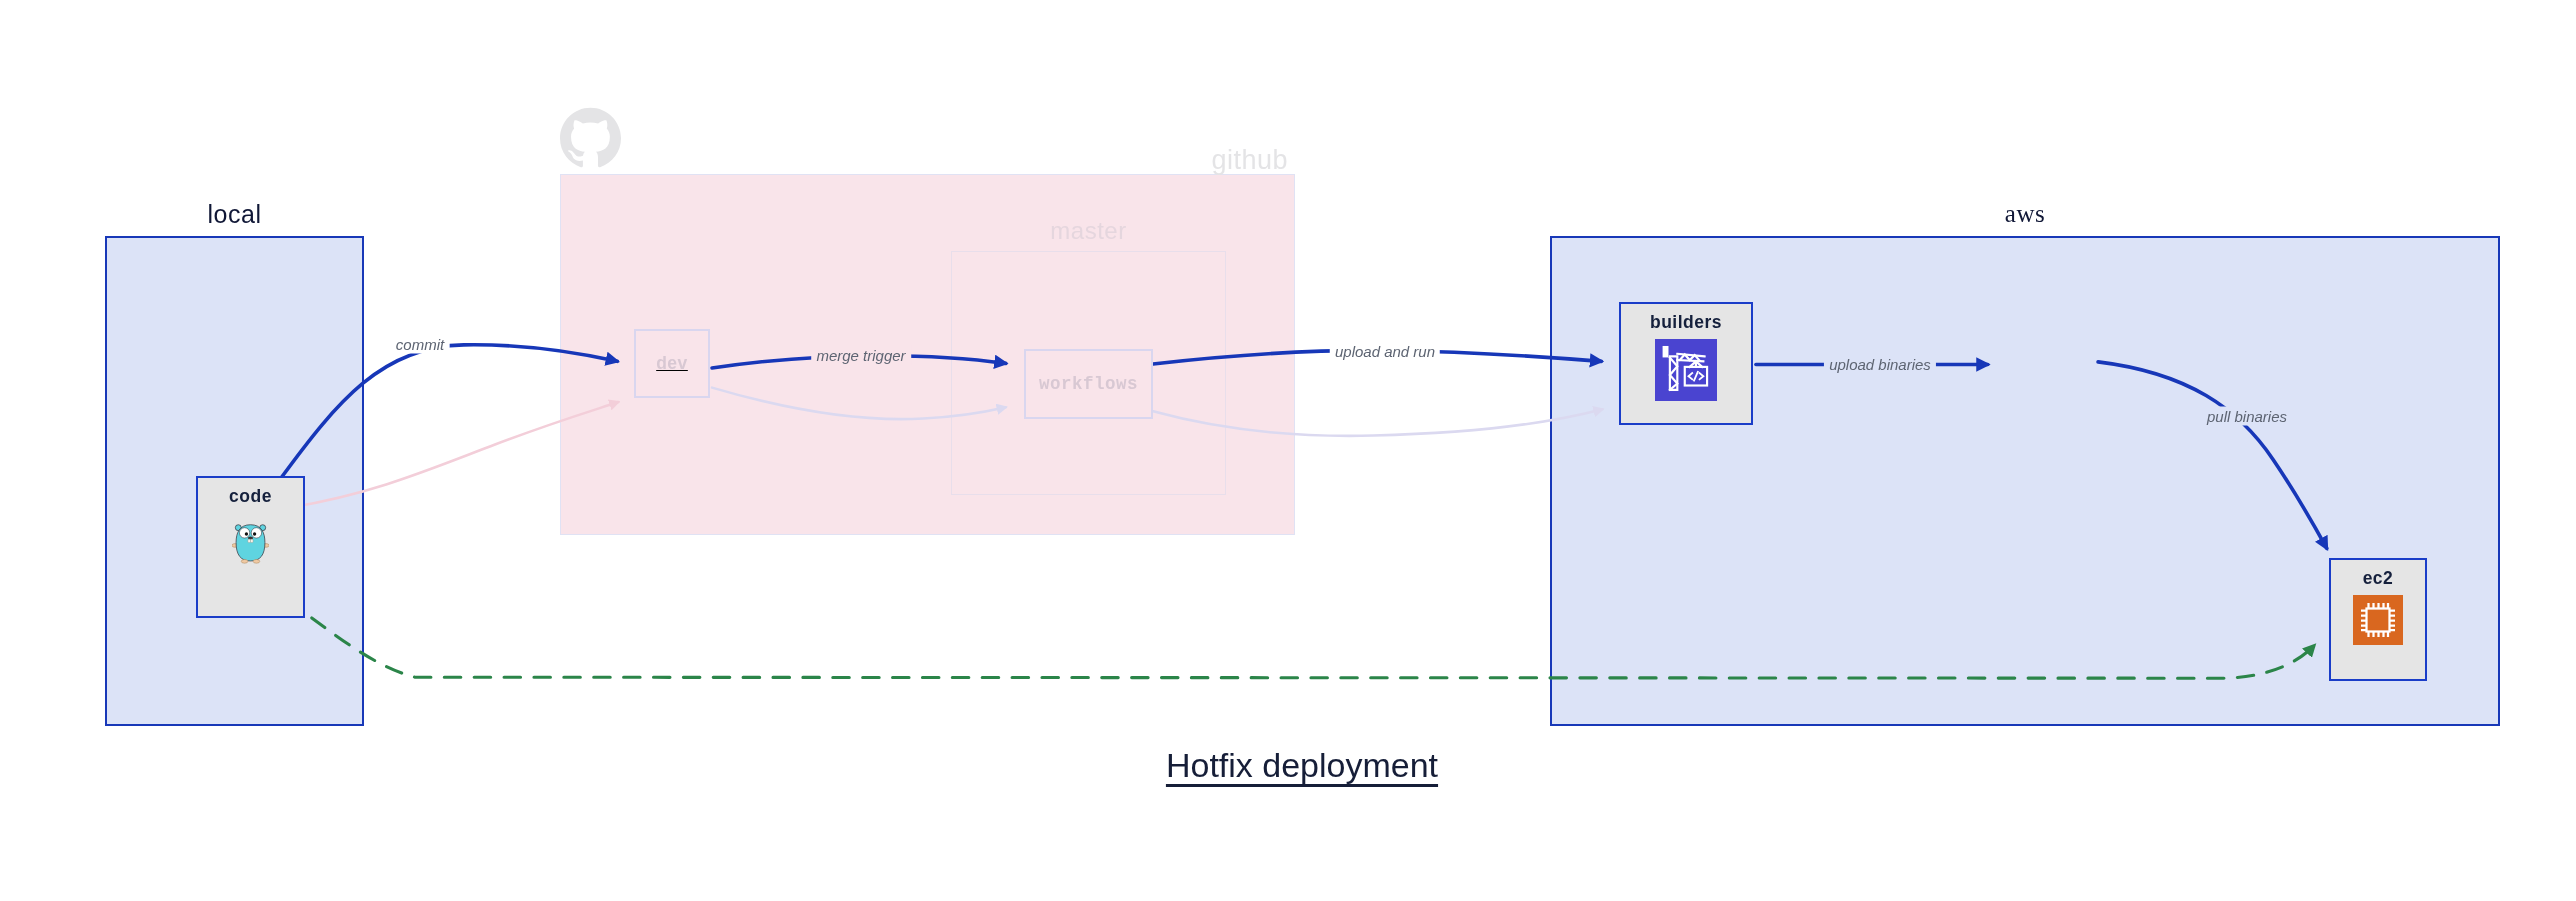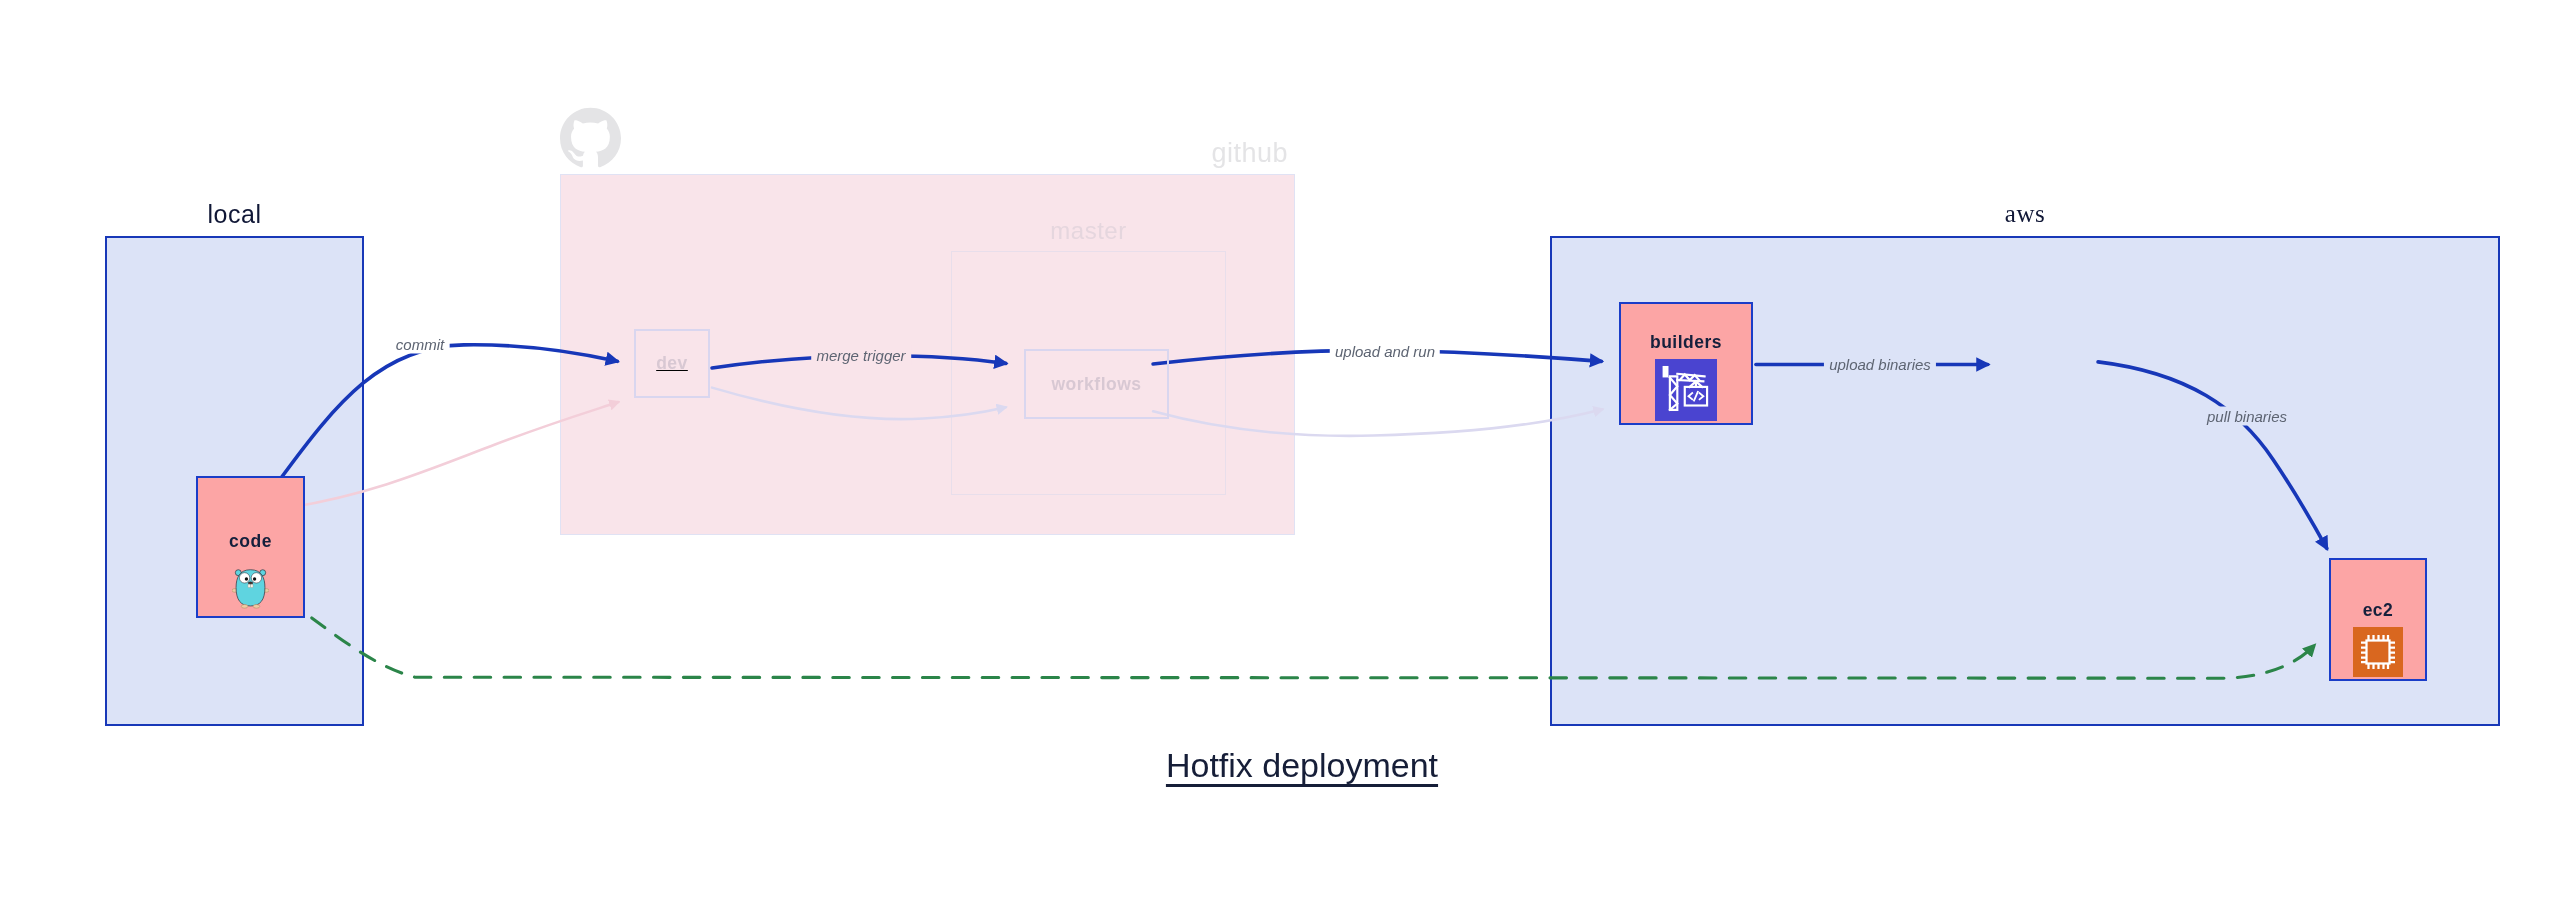--- a/index.html
+++ b/index.html
@@ -10,21 +10,21 @@
   .container-box{position:absolute;box-sizing:border-box;}
   .box-local,.box-aws{background:#dce3f7;border:2.6px solid #1838b8;}
   .box-github{background:#f9e4ea;border:1.5px solid #e0e2f4;}
   .box-master{background:transparent;border:1.5px solid #e8deeb;}
   
   .group-label{position:absolute;text-align:center;font-size:25px;font-weight:500;color:#101736;letter-spacing:0.5px;}
   .group-label.faded-gh{color:#e4e4e6;font-size:27px;text-align:right;}
   .group-label.faded-master{color:#e5d6de;font-size:24px;}
   
   .node{position:absolute;box-sizing:border-box;display:flex;flex-direction:column;align-items:center;}
-  .node-active{background:#fca5a5;border:2.6px solid #1a3dc8;justify-content:flex-end;}
+  .node-active{background:#e5e5e5;border:2.6px solid #1a3dc8;}
   .node-faded{background:transparent;border:2.1px solid #d9d6ef;justify-content:center;}
   .node-label{font-weight:700;font-size:17.5px;color:#15203c;margin-top:8.2px;letter-spacing:0.5px;}
   .node-faded .node-label{color:#d8c8d3;margin-top:0;}
   .node-icon{margin-top:6.2px;}
   
   .edge-label{position:absolute;transform:translate(-50%,-50%);font-style:italic;font-size:15px;
     color:#5d6472;padding:1px 5.2px;white-space:nowrap;}
   
   .page-title{position:absolute;left:0;top:746px;width:100%;text-align:center;font-size:34px;
     color:#161e38;font-weight:500;}
@@ -36,21 +36,21 @@
 
 <div class="stage">
 
   <div class="container-box box-github" style="left:560px;top:174px;width:735px;height:361px;"></div>
   <div class="container-box box-master" style="left:951px;top:251px;width:275px;height:244px;"></div>
   <div class="container-box box-local" style="left:105px;top:236px;width:259px;height:490px;"></div>
   <div class="container-box box-aws" style="left:1550px;top:236px;width:950px;height:490px;"></div>
 
   <div class="group-label" style="left:105px;top:200px;width:259px;">local</div>
   <div class="group-label" style="left:1550px;top:200px;width:950px;font-family:Liberation Serif, serif;">aws</div>
-  <div class="group-label faded-gh" style="left:1082px;top:138px;width:206px;">github</div>
+  <div class="group-label faded-gh" style="left:1082px;top:145px;width:206px;">github</div>
   <div class="group-label faded-master" style="left:951px;top:217px;width:275px;">master</div>
 
   <div class="abs" style="left:560px;top:107px;">
     <svg width="61" height="61" viewBox="0 0 24 24">
       <path fill="#e4e4e6" d="M12 .297c-6.63 0-12 5.373-12 12 0 5.303 3.438 9.8 8.205 11.385.6.113.82-.258.82-.577 0-.285-.01-1.04-.015-2.04-3.338.724-4.042-1.61-4.042-1.61C4.422 18.07 3.633 17.7 3.633 17.7c-1.087-.744.084-.729.084-.729 1.205.084 1.838 1.236 1.838 1.236 1.07 1.835 2.809 1.305 3.495.998.108-.776.417-1.305.76-1.605-2.665-.3-5.466-1.332-5.466-5.93 0-1.31.465-2.38 1.235-3.22-.135-.303-.54-1.523.105-3.176 0 0 1.005-.322 3.3 1.23.96-.267 1.98-.399 3-.405 1.02.006 2.04.138 3 .405 2.28-1.552 3.285-1.23 3.285-1.23.645 1.653.24 2.873.12 3.176.765.84 1.23 1.91 1.23 3.22 0 4.61-2.805 5.625-5.475 5.92.42.36.81 1.096.81 2.22 0 1.606-.015 2.896-.015 3.286 0 .315.21.69.825.57C20.565 22.092 24 17.592 24 12.297c0-6.627-5.373-12-12-12"></path>
     </svg>
   </div>
 
   <svg class="edge-layer" width="2604" height="902" viewBox="0 0 5054 1750">
     <defs>
@@ -100,21 +100,21 @@
         <rect x="43" y="55" width="7" height="9" rx="2" fill="#f7f3ea" stroke="#9a8f80" stroke-width="1"></rect>
         <rect x="50" y="55" width="7" height="9" rx="2" fill="#f7f3ea" stroke="#9a8f80" stroke-width="1"></rect>
       </svg>
     </div>
   </div>
 
   <div class="node node-faded" style="left:634px;top:329px;width:76px;height:69px;text-decoration:underline;">
     <div class="node-label">dev</div>
   </div>
 
-  <div class="node node-faded" style="left:1024px;top:349px;width:145px;height:70px;">
+  <div class="node node-faded" style="left:1024px;top:349px;width:129px;height:70px;font-family:Liberation Mono, monospace;">
     <div class="node-label">workflows</div>
   </div>
 
   <div class="node node-active" style="left:1619px;top:302px;width:134px;height:123px;">
     <div class="node-label">builders</div>
     <div class="node-icon">
       <svg width="62" height="62" viewBox="0 0 100 100">
         <rect x="0" y="0" width="100" height="100" fill="#4a44d0"></rect>
         <g stroke="#ffffff" stroke-width="3.5" fill="none" stroke-linecap="square">
           <rect x="14" y="13" width="6" height="15" fill="#ffffff"></rect>

